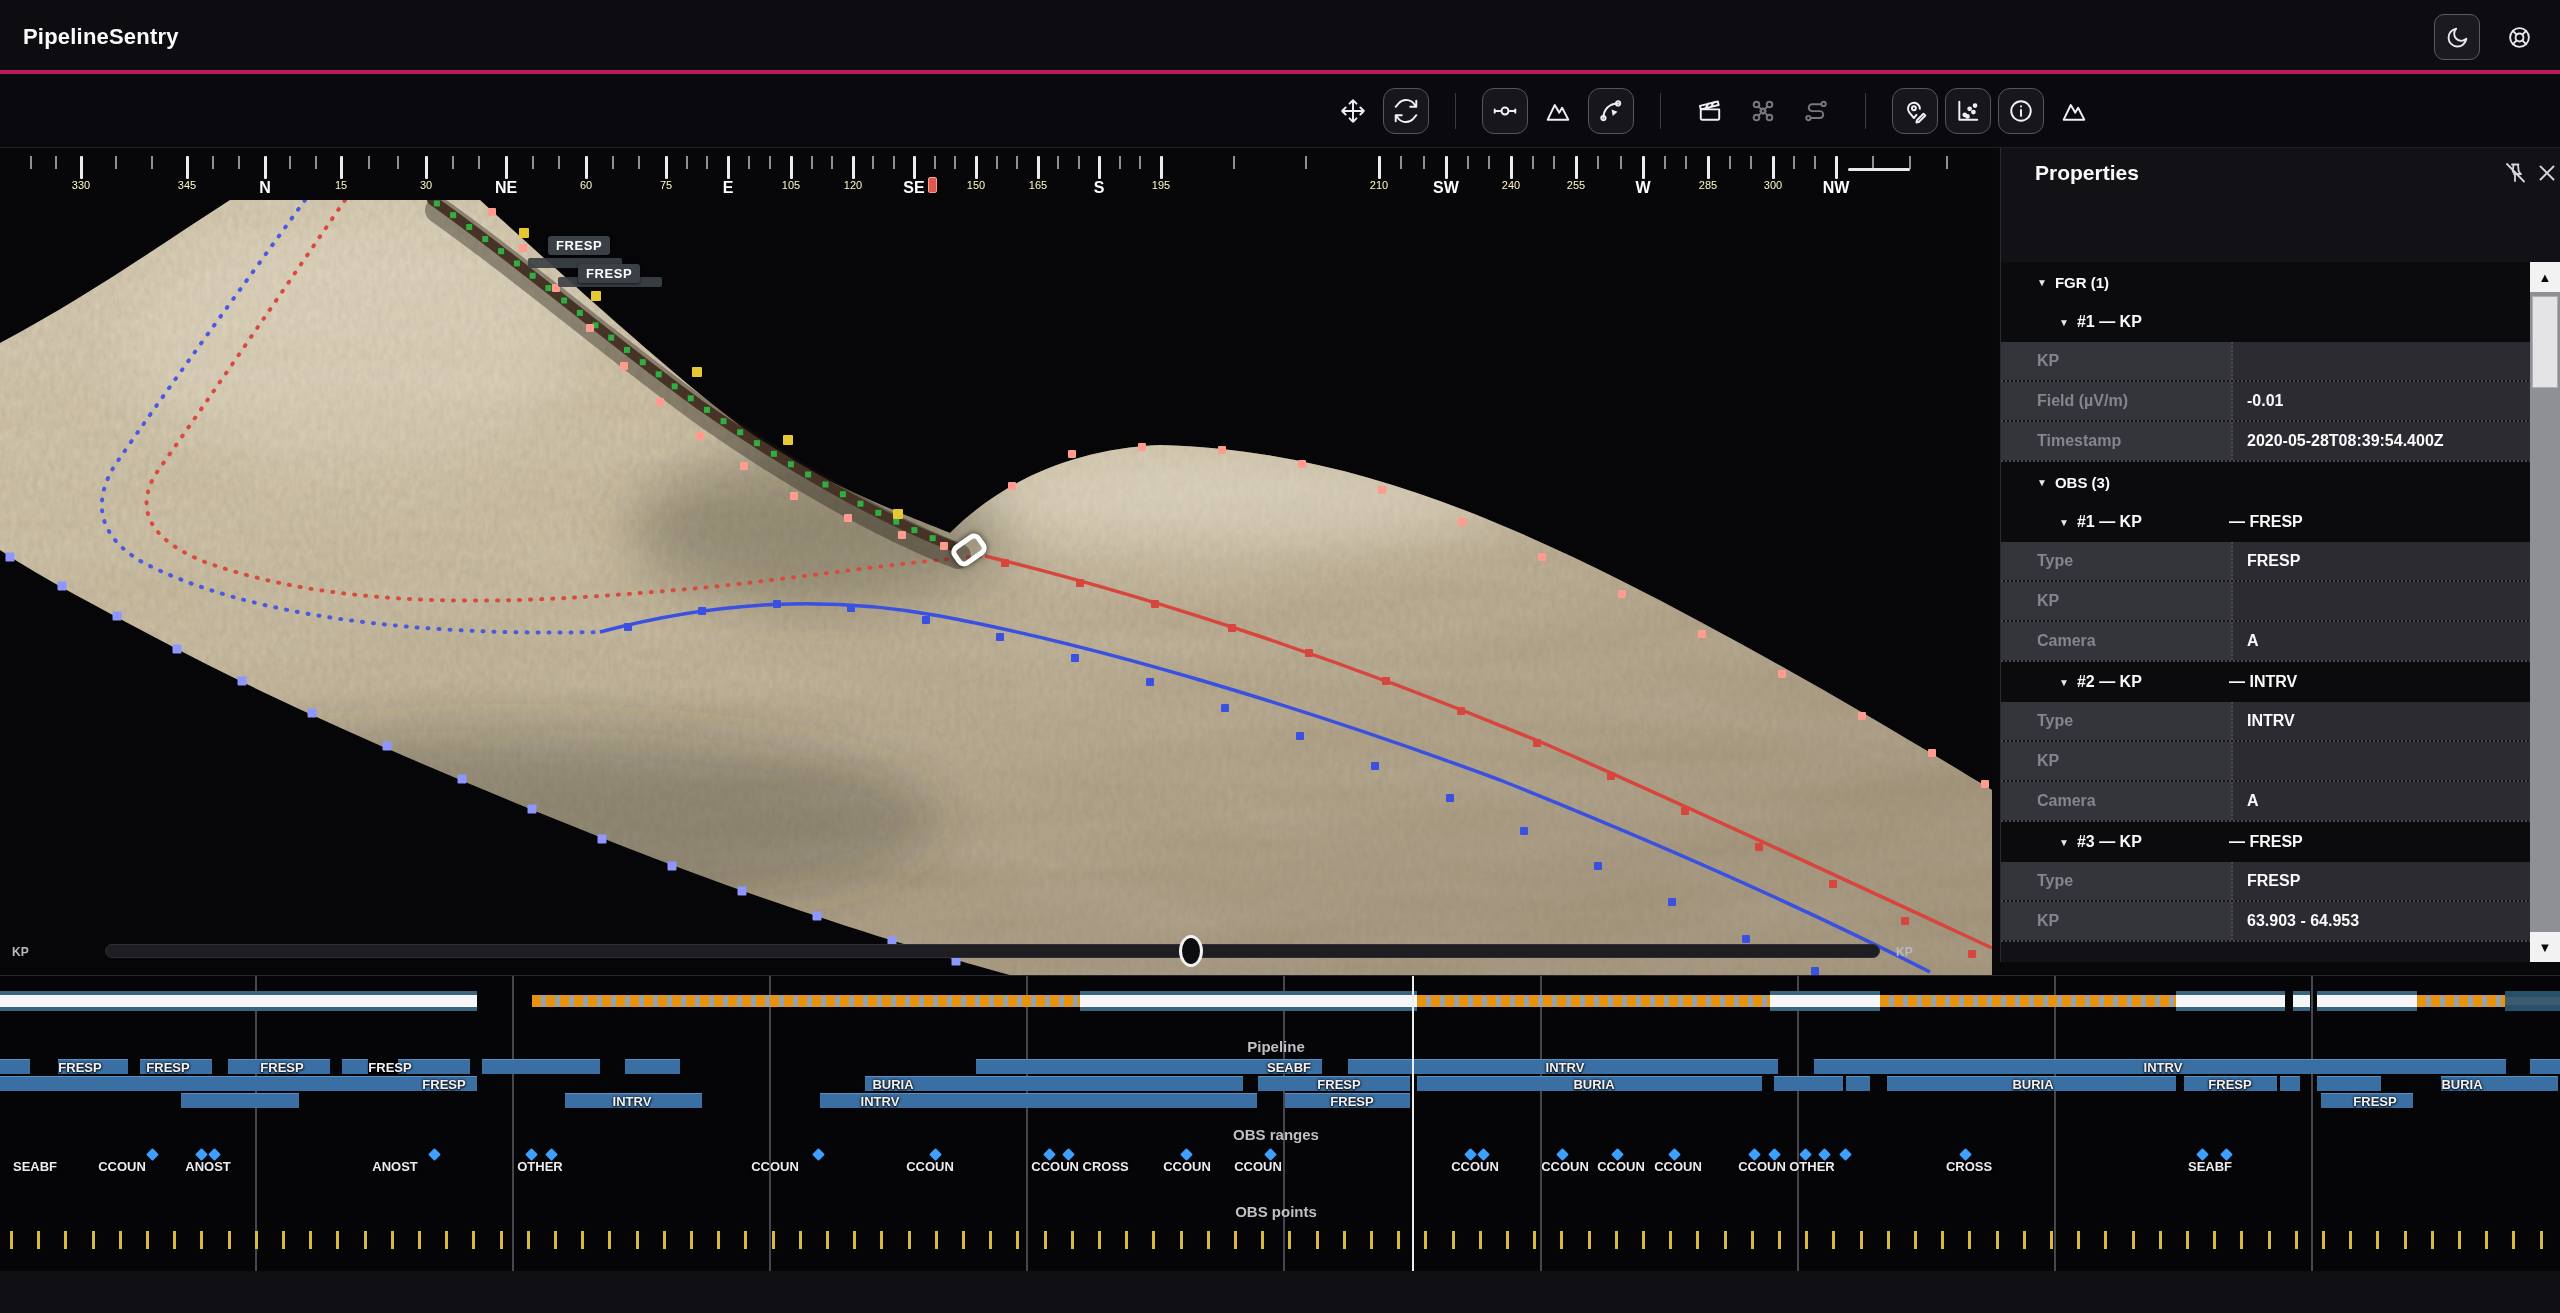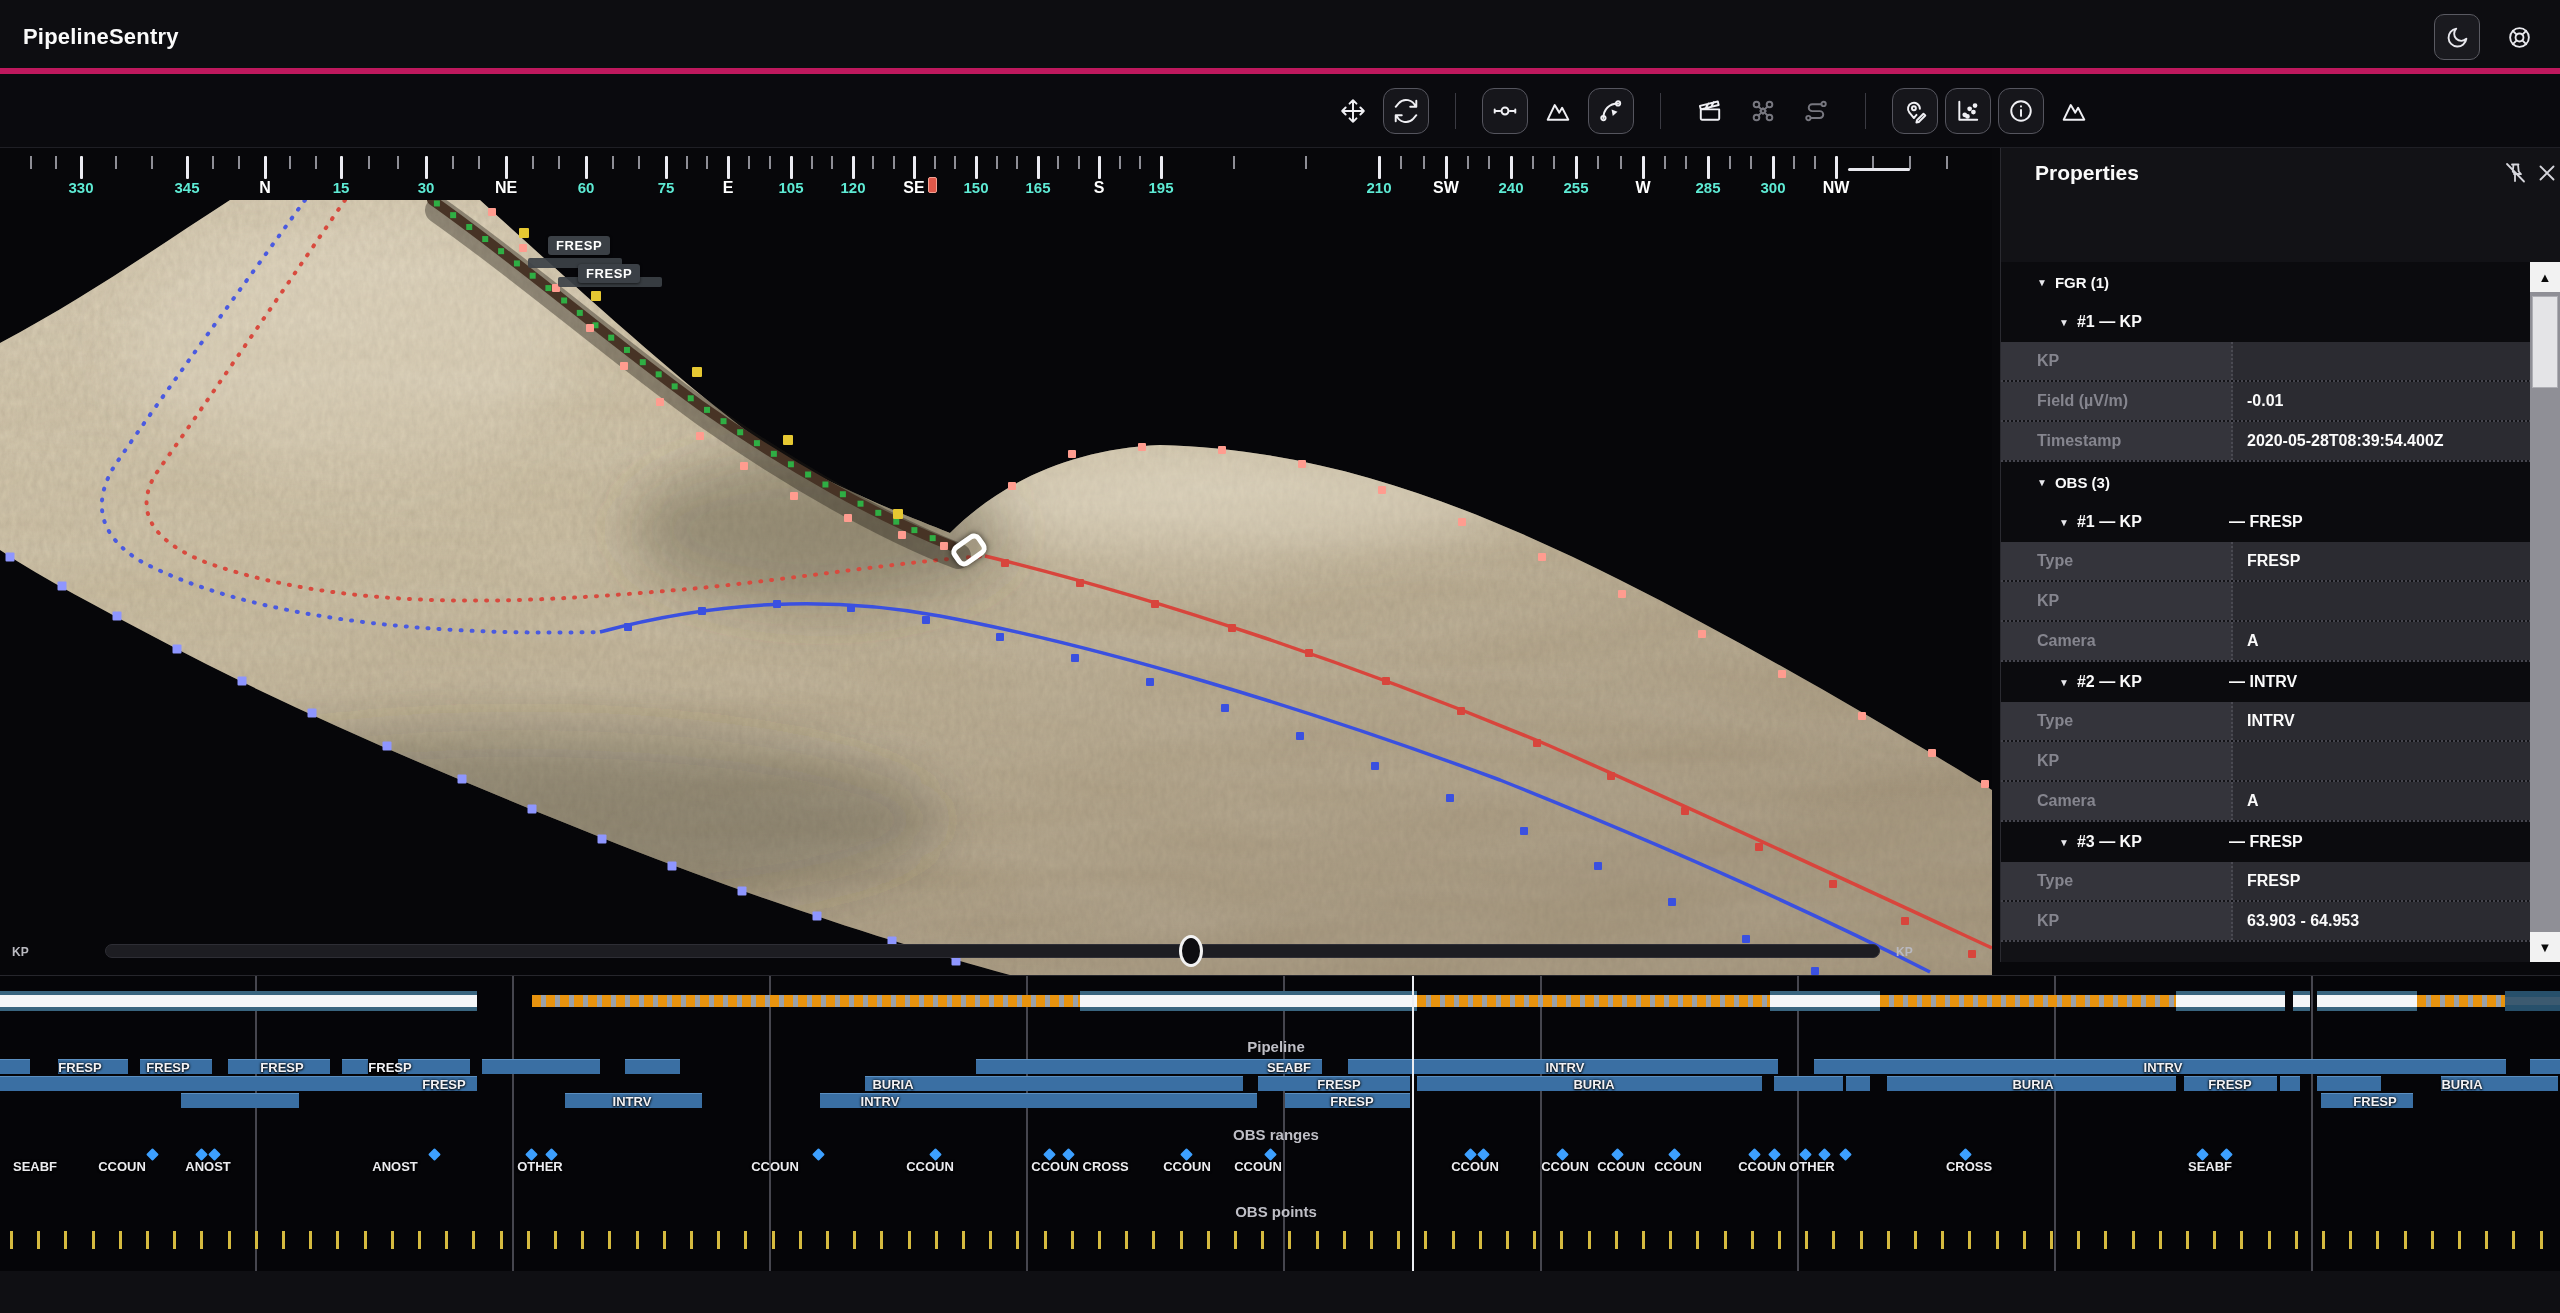--- a/index.html
+++ b/index.html
@@ -1,21 +1,21 @@
 <!DOCTYPE html>
 <html><head>
 <meta charset="utf-8">
 <style>
   html,body{margin:0;padding:0;background:#000;}
   body{font-family:"Liberation Sans",sans-serif;-webkit-font-smoothing:antialiased;}
   *{box-sizing:border-box;}
   .app{position:relative;width:2560px;height:1313px;background:#08080b;overflow:hidden;color:#e8e8ec;}
 
   
-  .topbar{position:absolute;left:0;top:0;width:2560px;height:74px;background:#0d0d11;border-bottom:6px solid #be185d;}
+  .topbar{position:absolute;left:0;top:0;width:2560px;height:74px;background:#0d0d11;border-bottom:4px solid #be185d;}
   .brand{position:absolute;left:23px;top:24px;font-size:22px;font-weight:700;letter-spacing:.2px;color:#fafafa;}
   .topbar-actions{position:absolute;right:18px;top:0;height:74px;display:flex;align-items:center;gap:16px;}
   .icon-btn{display:flex;align-items:center;justify-content:center;width:46px;height:46px;border-radius:10px;color:#e9e9ee;background:transparent;border:1px solid transparent;cursor:pointer;}
   .icon-btn.framed{border:1px solid #5a5a62;background:#1a1a1f;}
   .icon-btn svg{width:25px;height:25px;}
 
   
   .toolbar{position:absolute;left:0;top:74px;width:2560px;height:74px;background:#0a0a0e;border-bottom:1px solid #1f1f25;}
   .tb-row{position:absolute;left:1330px;top:14px;display:flex;align-items:center;gap:7px;}
   .tb-btn{display:flex;align-items:center;justify-content:center;width:46px;height:46px;border-radius:12px;color:#f0f0f4;border:1px solid transparent;cursor:pointer;background:transparent;}
@@ -28,21 +28,21 @@
   .year-nav .nav-btn.dim{color:#6a6a72;}
   .year-nav .nav-btn svg{width:22px;height:22px;}
   .year-nav .divider{width:1px;height:38px;background:#33333a;}
   .year-label{flex:1;text-align:center;font-size:21px;font-weight:700;color:#f2f2f6;letter-spacing:.5px;}
 
   
   .compass{position:absolute;left:0;top:148px;width:1992px;height:52px;background:#07070a;}
   .c-tick{position:absolute;top:8px;background:#ececf2;}
   .c-tick.major{width:3px;height:23px;border-radius:1px;}
   .c-tick.minor{width:2px;height:13px;background:#8e8e96;}
-  .c-label{position:absolute;top:31px;transform:translateX(-50%);font-size:15px;color:#5eead4;font-weight:700;}
+  .c-label{position:absolute;top:31px;transform:translateX(-50%);font-size:11px;color:#fef9c3;font-weight:400;}
   .c-label.card{font-weight:800;font-size:16px;color:#fff;}
   .c-marker{position:absolute;top:29px;width:9px;height:16px;background:#e0584a;border-radius:2px;border:1px solid #f4a193;}
   .c-endline{position:absolute;top:20px;height:3px;background:#e8e8ee;border-radius:2px;}
 
   
   .scene-wrap{position:absolute;left:0;top:200px;width:1992px;height:775px;background:#060609;overflow:hidden;}
   .tooltip-chip{position:absolute;background:#3b4046;color:#fff;font-size:13px;font-weight:700;letter-spacing:.6px;padding:2px 8px;border-radius:3px;box-shadow:0 1px 3px rgba(0,0,0,.6);}
   .tooltip-bar{position:absolute;height:10px;background:#3c4147;opacity:.92;border-radius:2px;}
   .sel-marker{position:absolute;width:34px;height:24px;border:5px solid #fff;border-radius:8px;transform:rotate(-35deg);box-shadow:0 0 6px rgba(0,0,0,.7);}
   .kp-slider{position:absolute;left:0;top:736px;width:1992px;height:34px;}

